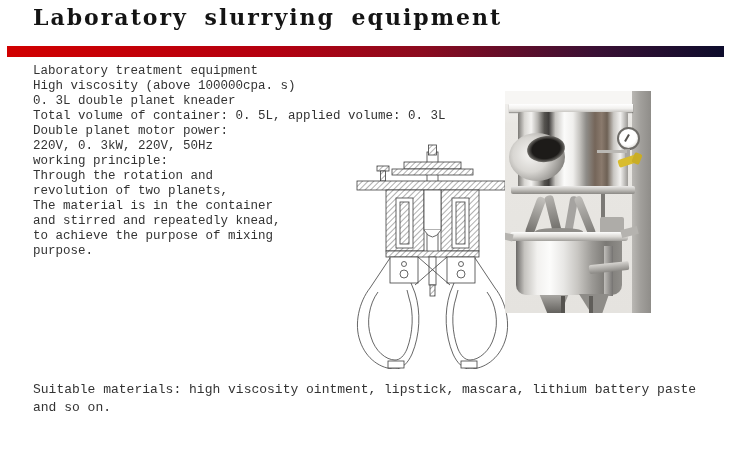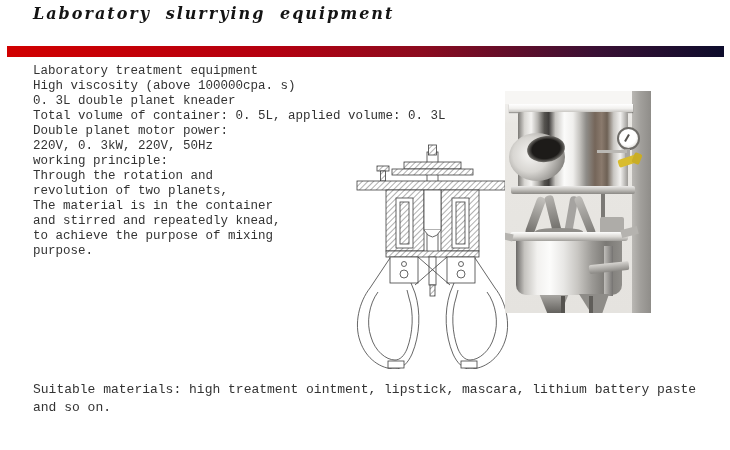--- a/index.html
+++ b/index.html
@@ -10,26 +10,25 @@
     height: 450px;
     background: #ffffff;
     overflow: hidden;
     font-family: "Liberation Mono", monospace;
   }
   .title {
     position: absolute;
     left: 33px; top: 4px;
     font-family: "DejaVu Serif", "Liberation Serif", serif;
     font-weight: bold;
-    font-size: 16px;
+    font-size: 22px;
     letter-spacing: 2px;
     word-spacing: 7px;
     color: #141414;
     white-space: nowrap;
-    font-style: italic;
   }
   .divider {
     position: absolute;
     left: 7px; top: 46px;
     width: 717px; height: 11px;
     background: linear-gradient(to right, #d10000 0%, #b30010 38%, #8c0b1f 58%, #3a1034 82%, #12102f 96%, #0d0c2c 100%);
   }
   .specs {
     position: absolute;
     left: 33px; top: 64px;
@@ -229,16 +228,16 @@
     <div class="ph-pot-handle-r"></div>
     <div class="ph-pot"></div>
     <div class="ph-bracket-v"></div>
     <div class="ph-bracket-arm"></div>
     <div class="ph-cone1"></div>
     <div class="ph-cone2"></div>
     <div class="ph-pole1"></div>
     <div class="ph-pole2"></div>
   </div>
 
-  <div class="footer-text">Suitable materials: high treatment ointment, lipstick, mascara, lithium battery paste
+  <div class="footer-text">Suitable materials: high viscosity ointment, lipstick, mascara, lithium battery paste
 and so on.</div>
 
 </div>
 
 </body></html>

